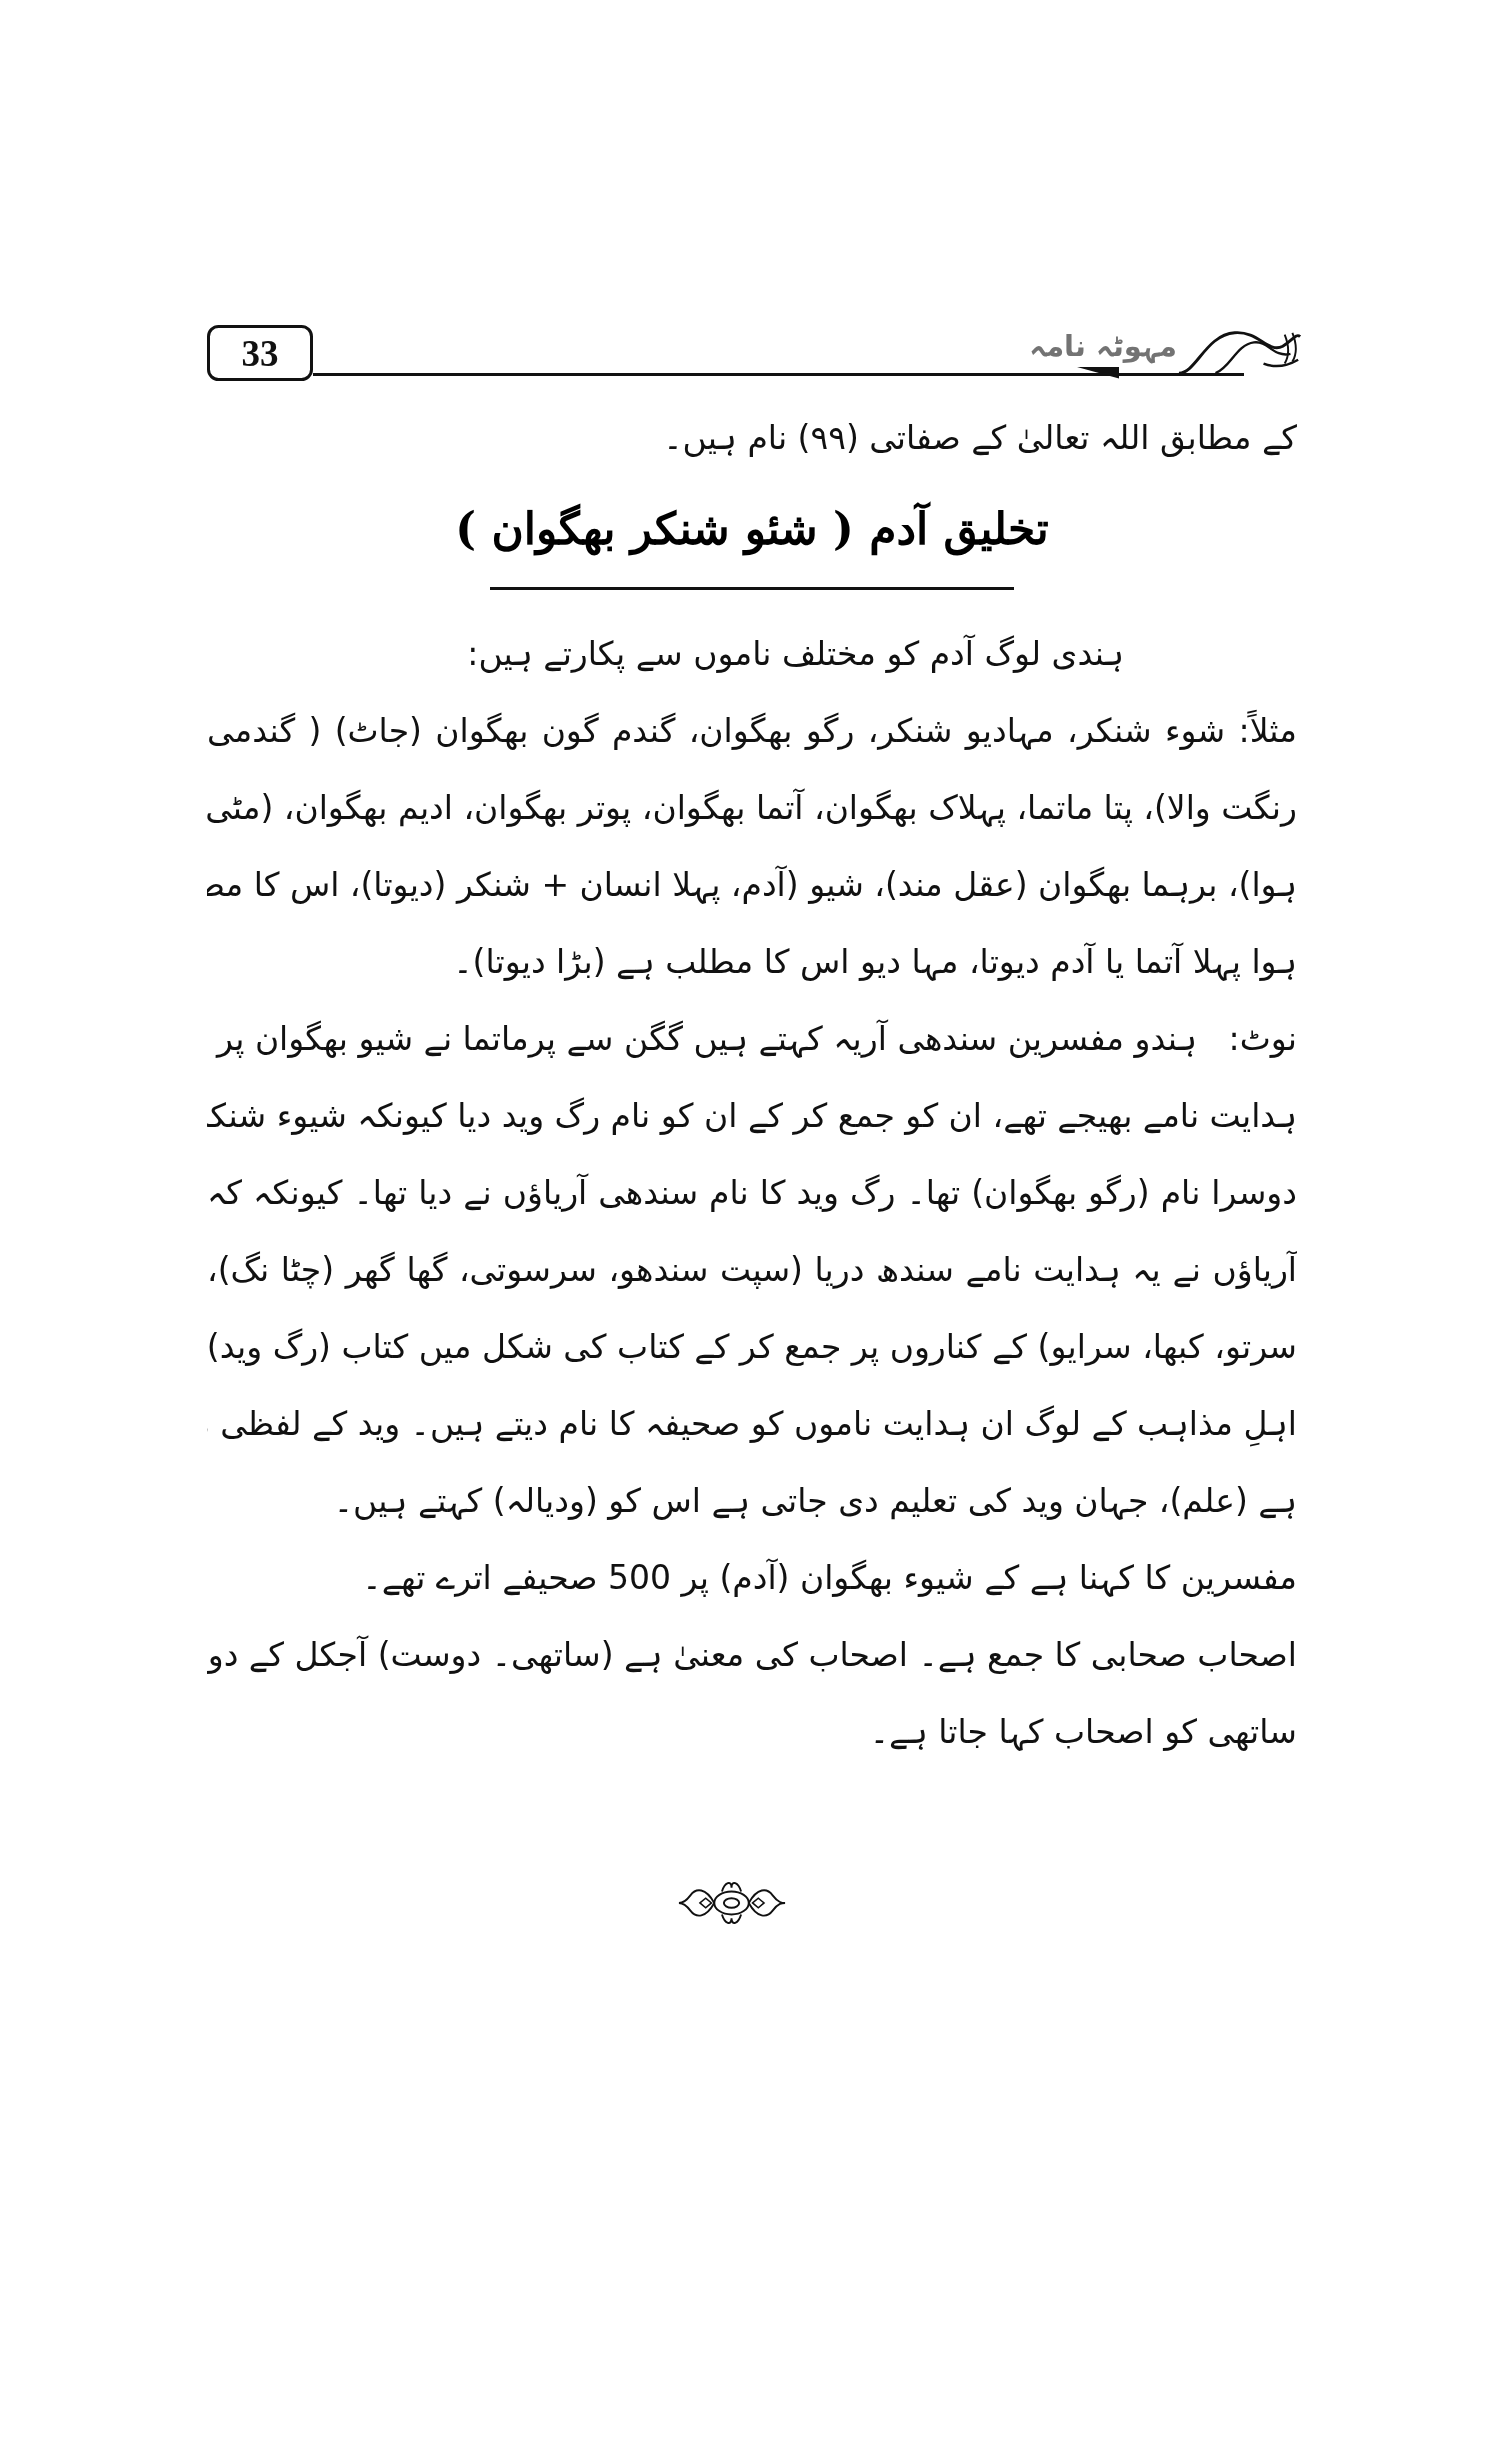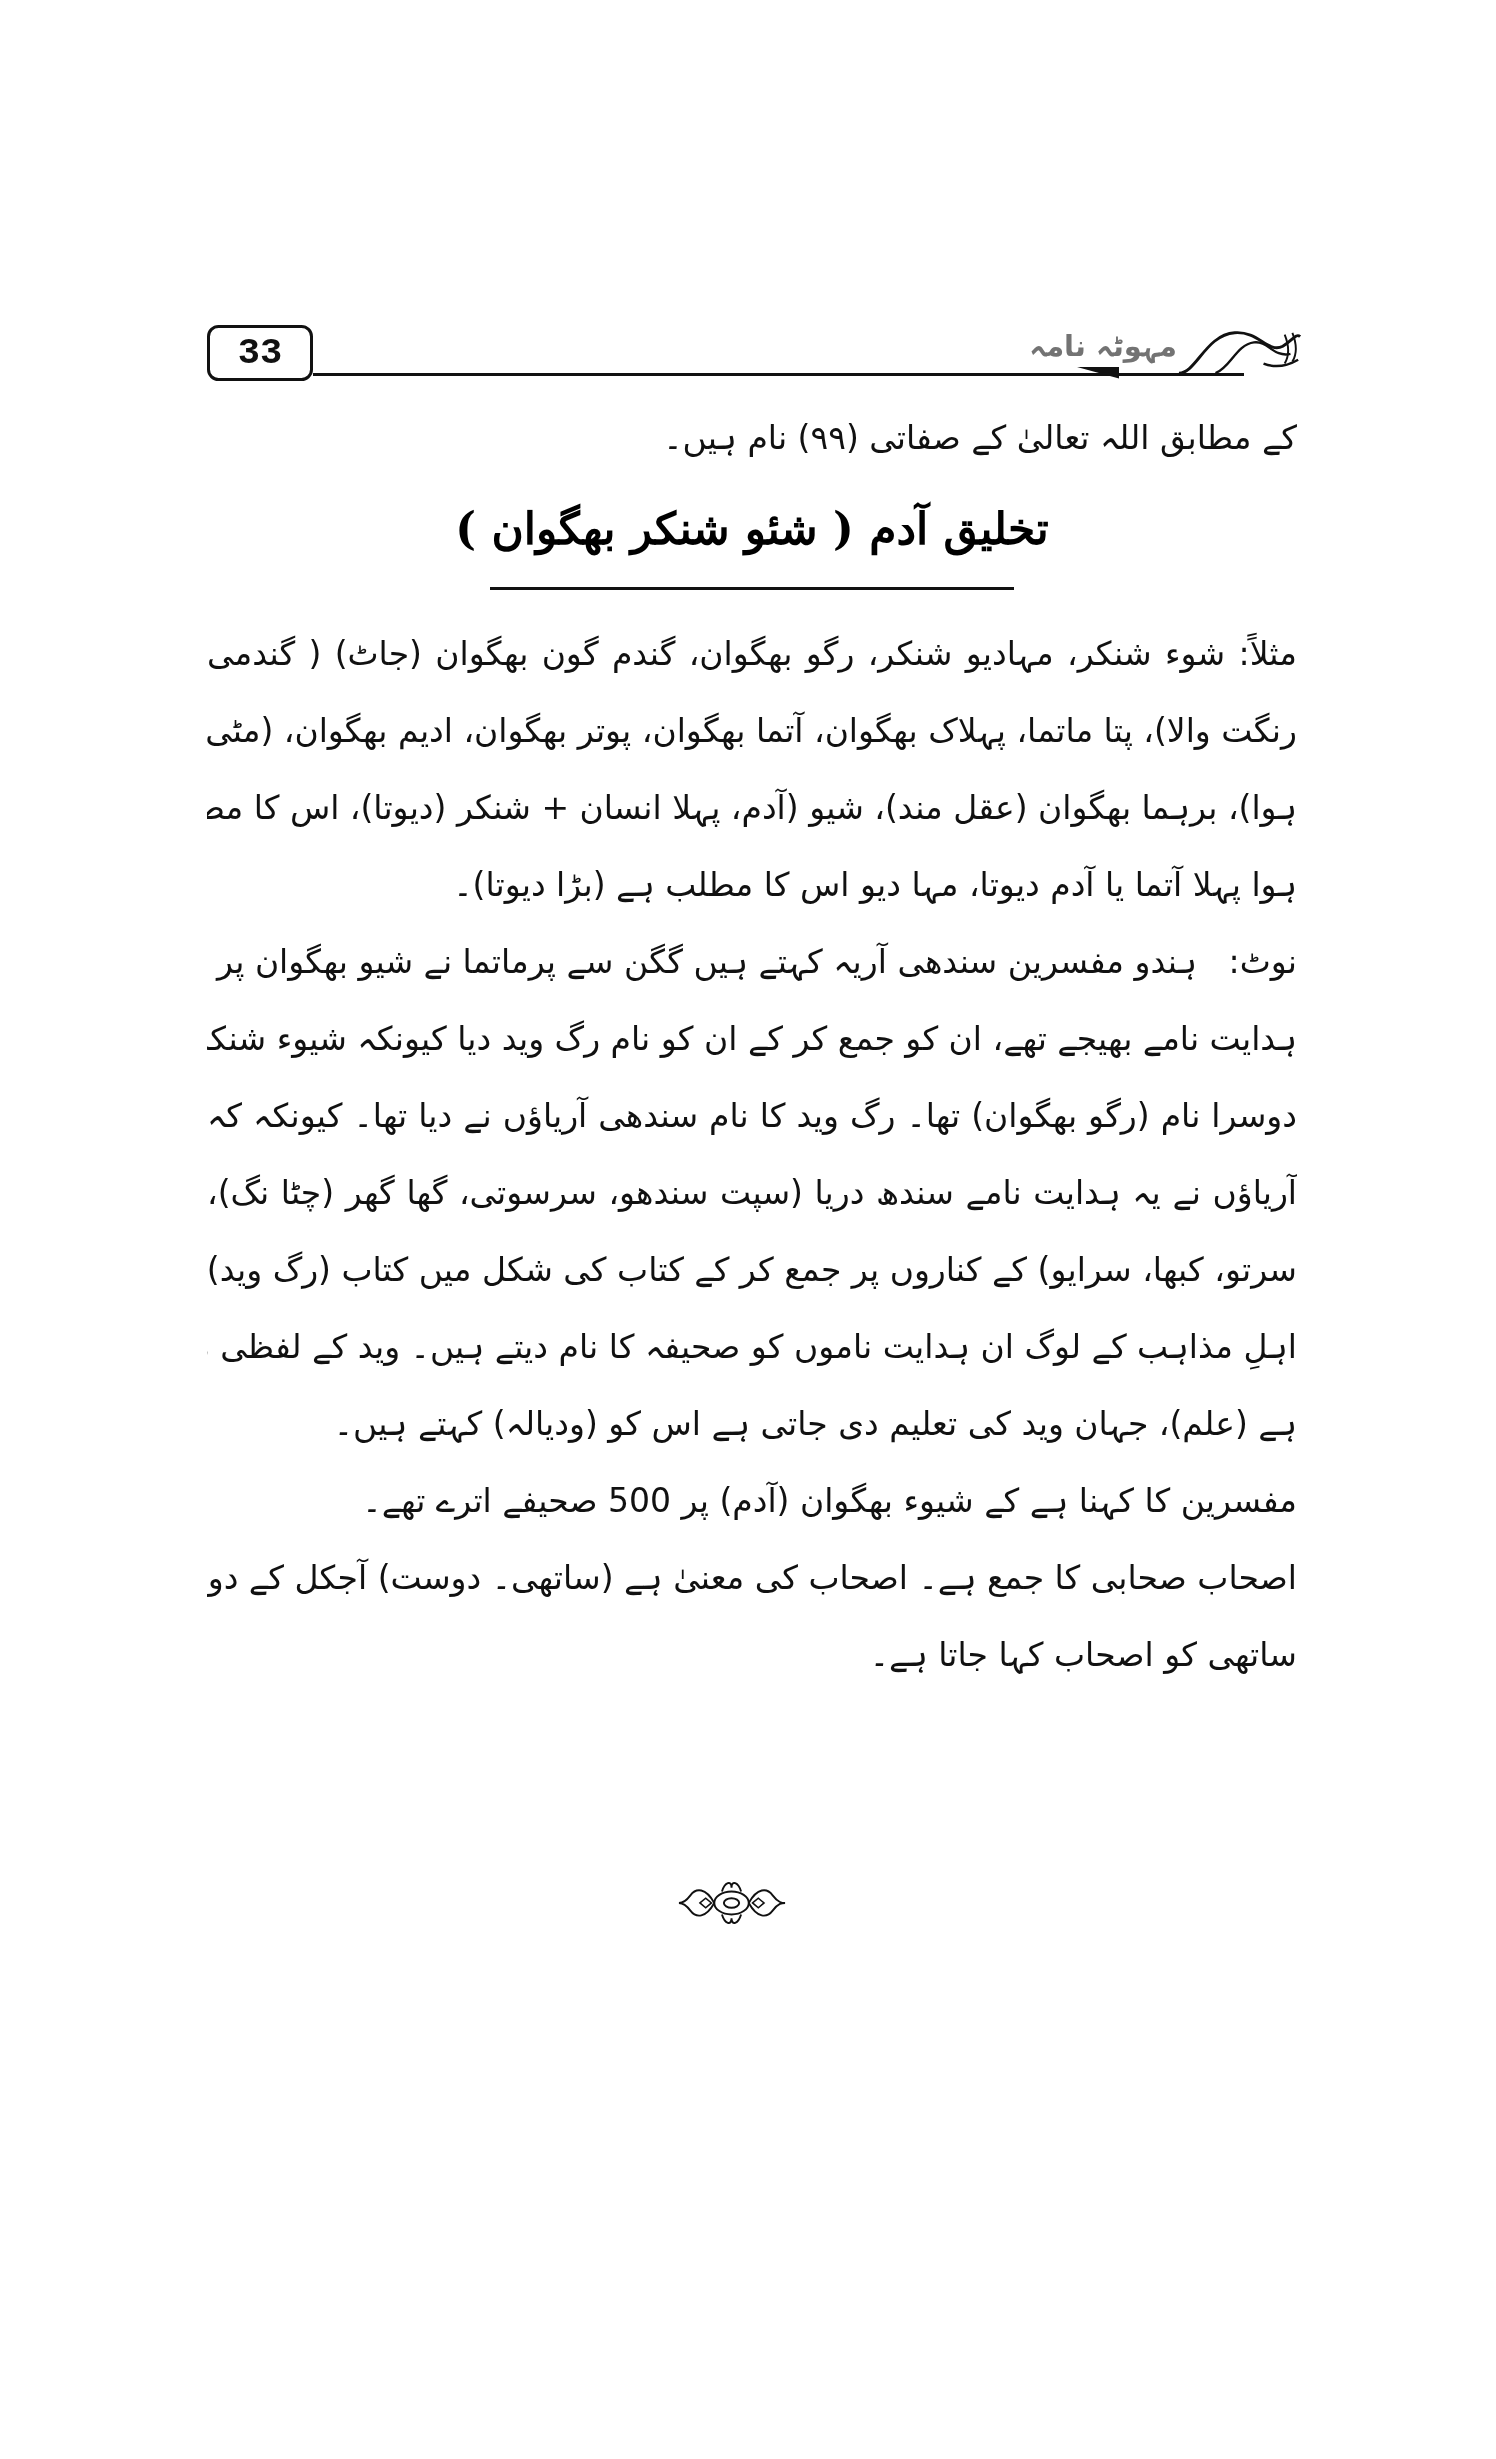--- a/index.html
+++ b/index.html
@@ -35,21 +35,21 @@
       left: 0;
       top: 0;
       width: 106px;
       height: 56px;
       border: 3.8px solid #111;
       border-radius: 11.5px;
       box-sizing: border-box;
       display: flex;
       align-items: center;
       justify-content: center;
-      font-family: Liberation Mono, monospace;
+      font-family: Liberation Serif, serif;
       font-weight: bold;
       font-size: 37px;
       color: #111;
       background: #fff;
       text-align: right;
     }
     .header-rule {
       position: absolute;
       left: 106px;
       right: 58px;
@@ -165,20 +165,21 @@
 
   <div class="content">
 
     <span class="line short">کے مطابق اللہ تعالیٰ کے صفاتی (۹۹) نام ہیں۔</span>
 
     <div class="heading-wrap">
       <span class="heading">تخلیق آدم ( شئو شنکر بھگوان )</span>
       <div class="heading-rule"></div>
     </div>
 
+    <span class="line indent">ہندی لوگ آدم کو مختلف ناموں سے پکارتے ہیں:</span>
 
     <span class="line"><span class="label-bold">مثلاً:</span> <span>شوء شنکر، مہادیو شنکر، رگو بھگوان، گندم گون بھگوان (جاٹ) ( گندمی</span></span>
     <span class="line">رنگت والا)، پتا ماتما، پہلاک بھگوان، آتما بھگوان، پوتر بھگوان، ادیم بھگوان، (مٹی کا بنا</span>
     <span class="line">ہوا)، برہما بھگوان (عقل مند)، شیو (آدم، پہلا انسان + شنکر (دیوتا)، اس کا مطلب</span>
     <span class="line short">ہوا پہلا آتما یا آدم دیوتا، مہا دیو اس کا مطلب ہے (بڑا دیوتا)۔</span>
 
     <span class="line"><span class="label-bold">نوٹ:</span>&nbsp;&nbsp;&nbsp;<span>ہندو مفسرین سندھی آریہ کہتے ہیں گگن سے پرماتما نے شیو بھگوان پر جو</span></span>
     <span class="line">ہدایت نامے بھیجے تھے، ان کو جمع کر کے ان کو نام رگ وید دیا کیونکہ شیوء شنکر بھگوان کا</span>
     <span class="line">دوسرا نام (رگو بھگوان) تھا۔ رگ وید کا نام سندھی آریاؤں نے دیا تھا۔ کیونکہ کہ</span>
     <span class="line">آریاؤں نے یہ ہدایت نامے سندھ دریا (سپت سندھو، سرسوتی، گھا گھر (چٹا نگ)،</span>

